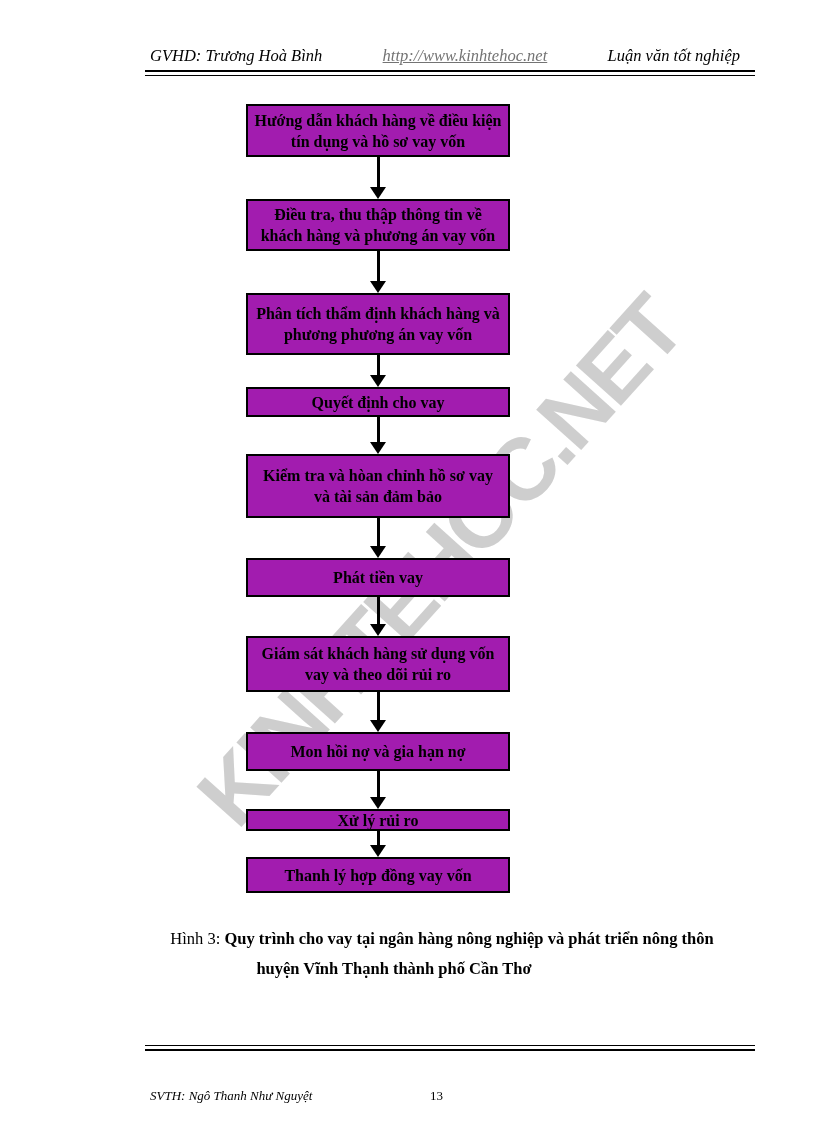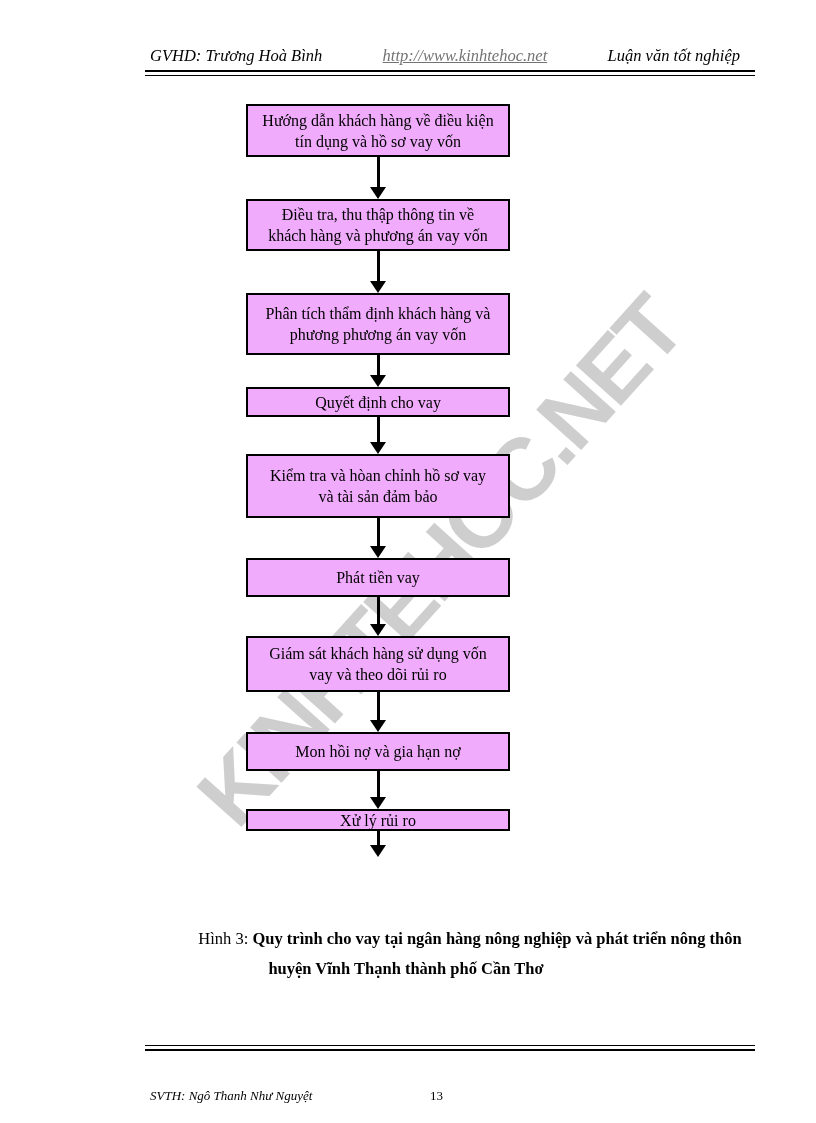--- a/index.html
+++ b/index.html
@@ -43,44 +43,45 @@
     position:absolute; left:145px; top:70px; width:610px; height:2.5px;
     border-top:2.5px solid #000; border-bottom:1px solid #000;
     z-index:2;
   }
 
   
   .flowchart { position:absolute; left:246px; top:104px; width:264px; z-index:1; }
   .fbox {
     box-sizing:border-box;
     border:2.5px solid #000;
-    background:#f0abfc;
+    background:#a21caf;
     display:flex; align-items:center; justify-content:center;
     text-align:center;
     font-size:16px; line-height:21px;
     white-space:pre-line;
     padding:0 4px;
+    font-weight:bold;
   }
   .arrow { position:relative; width:100%; }
   .arrow::before {
     content:""; position:absolute; left:50%; top:0; bottom:9px;
     width:3px; margin-left:-1.5px; background:#000;
   }
   .arrow::after {
     content:""; position:absolute; left:50%; bottom:0;
     margin-left:-8px; width:0; height:0;
     border-left:8px solid transparent;
     border-right:8px solid transparent;
     border-top:12px solid #000;
   }
 
   
-  .caption { position:absolute; top:929px; left:0; width:650px; font-size:16.5px; z-index:1;padding-left:28px; }
+  .caption { position:absolute; top:929px; left:0; width:650px; font-size:16.5px; z-index:1; }
   .cap-line1 { margin-left:134px; width:616px; text-align:center; }
-  .cap-line2 { margin-top:10px; width:756px; text-align:center; font-weight:bold; }
+  .cap-line2 { margin-top:10px; width:756px; text-align:center; font-weight:bold;margin-left:16px; }
   .cap-bold { font-weight:bold; }
 
   
   .footer-rule {
     position:absolute; left:145px; top:1045px; width:610px; height:2.5px;
     border-top:1px solid #000; border-bottom:2.5px solid #000;
     z-index:2;
   }
   .footer {
     position:absolute; left:150px; top:1088px; width:590px;
@@ -119,20 +120,21 @@
     <div class="arrow" style="height:40px"></div>
     <div class="fbox" style="height:39px">Phát tiền vay</div>
     <div class="arrow" style="height:39px"></div>
     <div class="fbox" style="height:56px">Giám sát khách hàng sử dụng vốn
 vay và theo dõi rủi ro</div>
     <div class="arrow" style="height:40px"></div>
     <div class="fbox" style="height:39px">Mon hồi nợ và gia hạn nợ</div>
     <div class="arrow" style="height:38px"></div>
     <div class="fbox" style="height:22px">Xử lý rủi ro</div>
     <div class="arrow" style="height:26px"></div>
+    <div class="fbox" style="height:36px">Thanh lý hợp đồng vay vốn</div>
   </div>
 
   <div class="caption">
     <div class="cap-line1"><span>Hình 3: </span><span class="cap-bold">Quy trình cho vay tại ngân hàng nông nghiệp và phát triển nông thôn</span></div>
     <div class="cap-line2">huyện Vĩnh Thạnh thành phố Cần Thơ</div>
   </div>
 
   <div class="footer-rule"></div>
   <div class="footer">
     <span>SVTH: Ngô Thanh Như Nguyệt</span>

